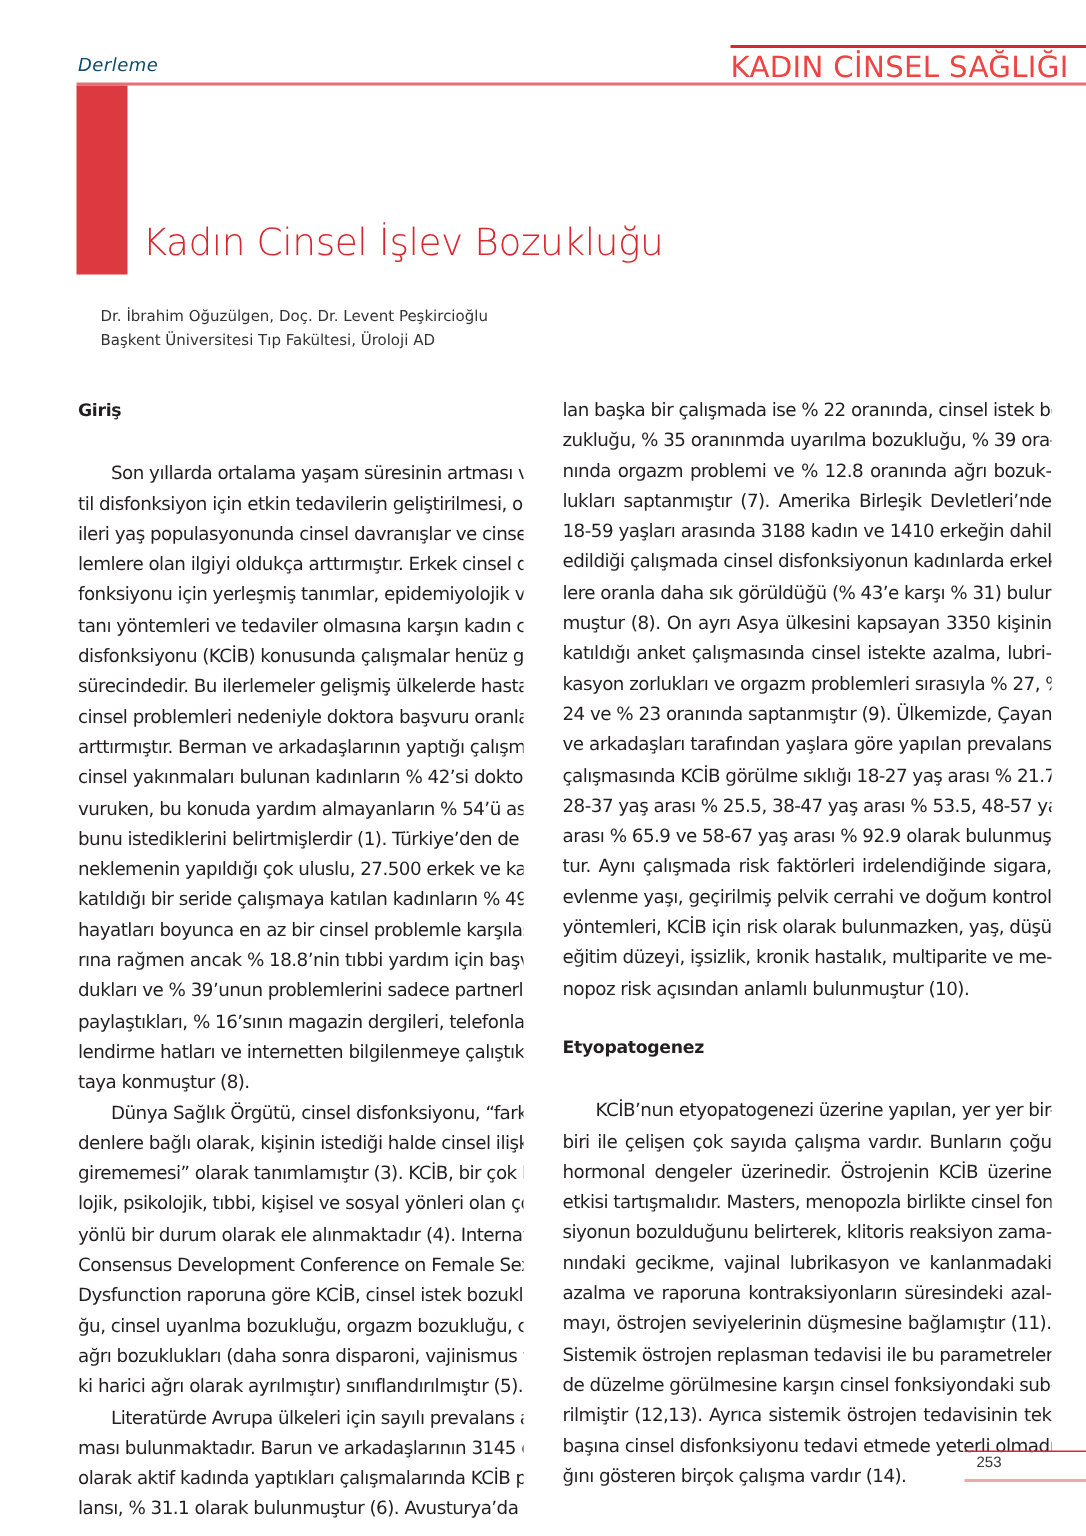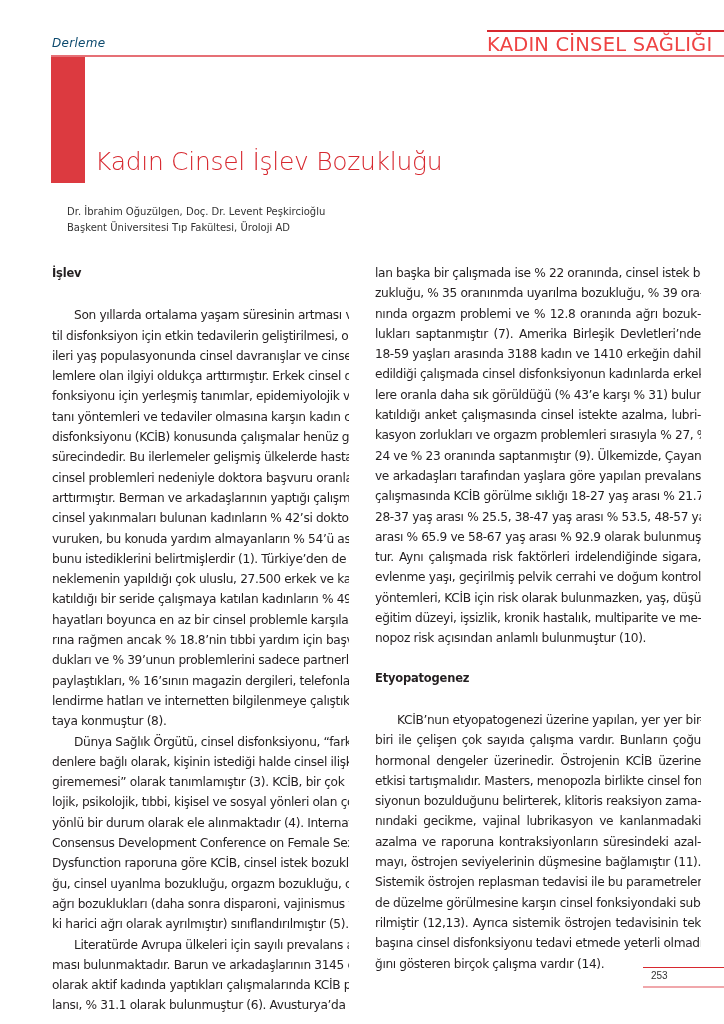--- a/index.html
+++ b/index.html
@@ -34,21 +34,21 @@
 <div class="abs" id="red-bar"></div>
 
 <h1 class="abs" id="article-title" style="margin:0;">Kadın Cinsel İşlev Bozukluğu</h1>
 
 <div class="abs" id="authors">
   <div>Dr. İbrahim Oğuzülgen, Doç. Dr. Levent Peşkircioğlu</div>
   <div>Başkent Üniversitesi Tıp Fakültesi, Üroloji AD</div>
 </div>
 
 <div class="col" id="col-left">
-  <div class="heading">İşlev</div>
+  <div class="heading">Giriş</div>
   <div class="gap"></div>
   <div id="left-lines">
       <div class="line indent">Son yıllarda ortalama yaşam süresinin artması ve erek-</div>
       <div class="line">til disfonksiyon için etkin tedavilerin geliştirilmesi, orta ve</div>
       <div class="line">ileri yaş populasyonunda cinsel davranışlar ve cinsel prob-</div>
       <div class="line">lemlere olan ilgiyi oldukça arttırmıştır. Erkek cinsel dis-</div>
       <div class="line">fonksiyonu için yerleşmiş tanımlar, epidemiyolojik veriler,</div>
       <div class="line">tanı yöntemleri ve tedaviler olmasına karşın kadın cinsel</div>
       <div class="line">disfonksiyonu (KCİB) konusunda çalışmalar henüz gelişme</div>
       <div class="line">sürecindedir. Bu ilerlemeler gelişmiş ülkelerde hastaların</div>
@@ -84,20 +84,21 @@
 
 <div class="col" id="col-right">
   <div id="right-lines-top">
       <div class="line">lan başka bir çalışmada ise % 22 oranında, cinsel istek bo-</div>
       <div class="line">zukluğu, % 35 oranınmda uyarılma bozukluğu, % 39 ora-</div>
       <div class="line">nında orgazm problemi ve % 12.8 oranında ağrı bozuk-</div>
       <div class="line">lukları  saptanmıştır (7). Amerika Birleşik Devletleri’nde</div>
       <div class="line">18-59 yaşları arasında 3188 kadın ve 1410 erkeğin dahil</div>
       <div class="line">edildiği çalışmada cinsel disfonksiyonun kadınlarda erkek-</div>
       <div class="line">lere oranla daha sık görüldüğü (% 43’e karşı % 31) bulun-</div>
+      <div class="line">muştur (8).  On ayrı Asya ülkesini kapsayan 3350 kişinin</div>
       <div class="line">katıldığı anket çalışmasında cinsel istekte azalma, lubri-</div>
       <div class="line">kasyon zorlukları ve orgazm problemleri sırasıyla % 27, %</div>
       <div class="line">24 ve % 23 oranında  saptanmıştır (9). Ülkemizde, Çayan</div>
       <div class="line">ve arkadaşları tarafından yaşlara göre yapılan prevalans</div>
       <div class="line">çalışmasında KCİB görülme sıklığı 18-27 yaş arası % 21.7,</div>
       <div class="line">28-37 yaş arası % 25.5, 38-47 yaş arası % 53.5, 48-57 yaş</div>
       <div class="line">arası % 65.9 ve 58-67 yaş arası % 92.9 olarak bulunmuş-</div>
       <div class="line">tur. Aynı çalışmada risk faktörleri irdelendiğinde sigara,</div>
       <div class="line">evlenme yaşı, geçirilmiş pelvik cerrahi ve doğum kontrol</div>
       <div class="line">yöntemleri, KCİB için risk olarak bulunmazken, yaş, düşük</div>

